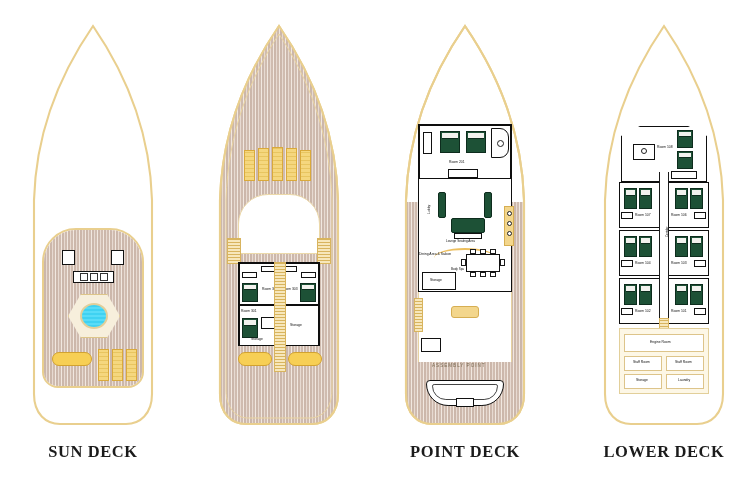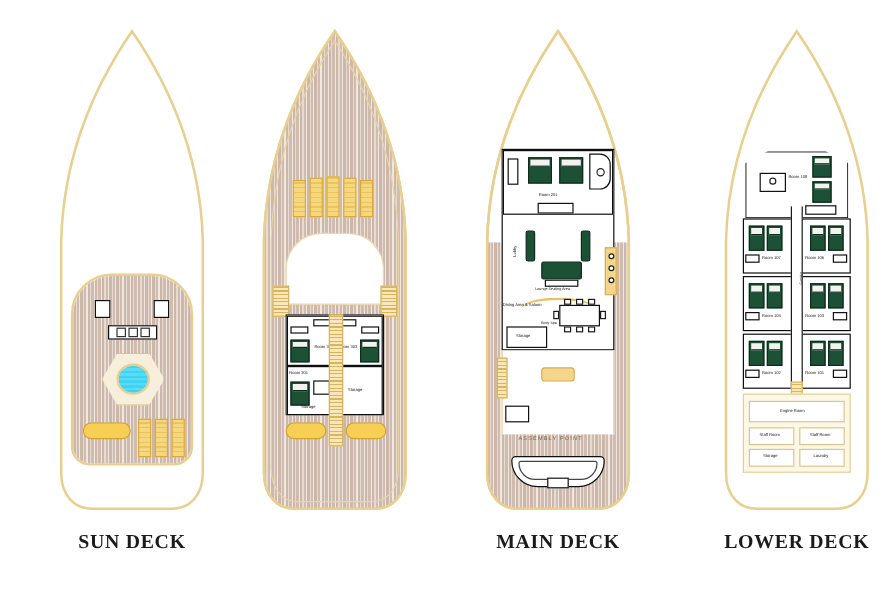--- a/index.html
+++ b/index.html
@@ -8,21 +8,21 @@
     width:744px;height:496px;
     background:#ffffff;
     font-family:"Liberation Sans", sans-serif;
     overflow:hidden;
     position:relative;
   }
   .sheet{position:relative;width:744px;height:496px;}
 
   
   .deck-col{position:absolute;top:0;width:186px;height:496px;}
-  #col-sun  {left:17px;}
+  #col-sun  {left:0px;}
   #col-top  {left:186px;}
   #col-main {left:372px;}
   #col-lower{left:571px;}
 
   .hull-wrap{position:absolute;left:50%;transform:translateX(-50%);top:22px;width:142px;height:408px;}
 
   
   .hull-svg{position:absolute;left:0;top:0;width:142px;height:408px;}
 
   
@@ -231,21 +231,21 @@
       <div class="item stair" style="left:20px;top:276px;width:9px;height:34px;"></div>
       <div class="item gold" style="left:57px;top:284px;width:28px;height:12px;border-radius:3px;"></div>
       <div class="item wall" style="left:27px;top:316px;width:20px;height:14px;"></div>
 
       <div class="lbl big" style="left:38px;top:342px;letter-spacing:1px;">ASSEMBLY POINT</div>
 
       <div class="item" style="left:32px;top:358px;width:78px;height:26px;background:#fff;border:1.4px solid #0f0f0f;border-radius:6px 6px 34px 34px;"></div>
       <div class="item" style="left:38px;top:362px;width:66px;height:16px;background:#fff;border:1px solid #444;border-radius:4px 4px 26px 26px;"></div>
       <div class="item wall" style="left:62px;top:376px;width:18px;height:9px;"></div>
     </div>
-    <div class="caption">MAIN DECK</div>
+    <div class="caption">POINT DECK</div>
   </div>
 
   <div class="deck-col" id="col-lower">
     <div class="hull-wrap">
       <svg class="hull-svg" viewBox="0 0 142 408">
         <path d="M71 4 C104 52 128 108 130 178 L130 372 C130 392 118 402 104 402 L38 402 C24 402 12 392 12 372 L12 178 C14 108 38 52 71 4 Z" fill="#ffffff" stroke="#e9cf8e" stroke-width="2.1"></path>
       </svg>
 
       <div class="item room" style="left:28px;top:104px;width:86px;height:56px;clip-path:polygon(22% 0,78% 0,100% 18%,100% 100%,0 100%,0 18%);"></div>
       <div class="item bed" style="left:84px;top:108px;width:16px;height:18px;"></div>

